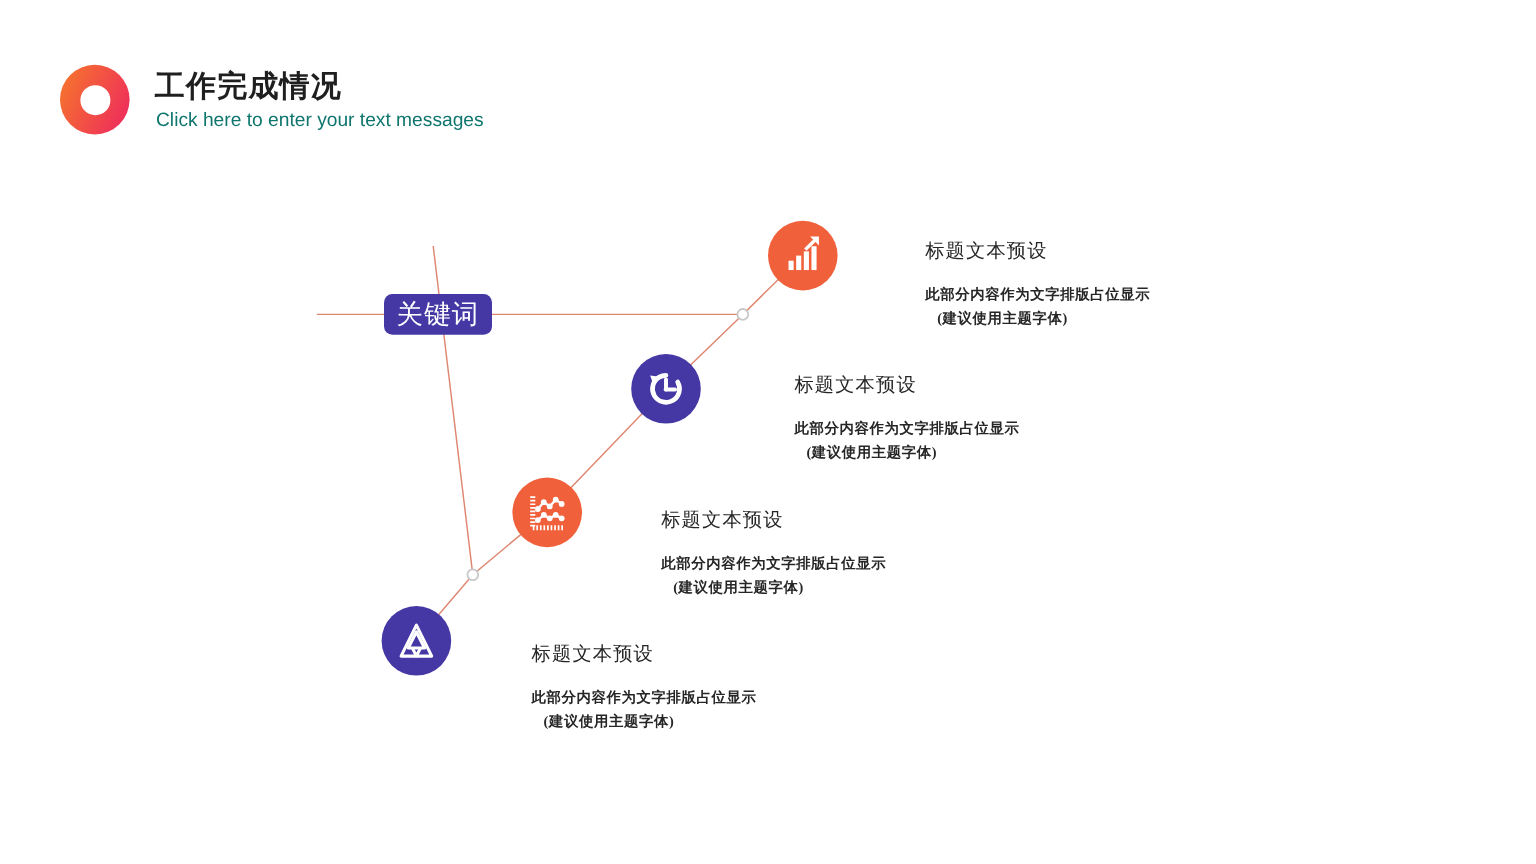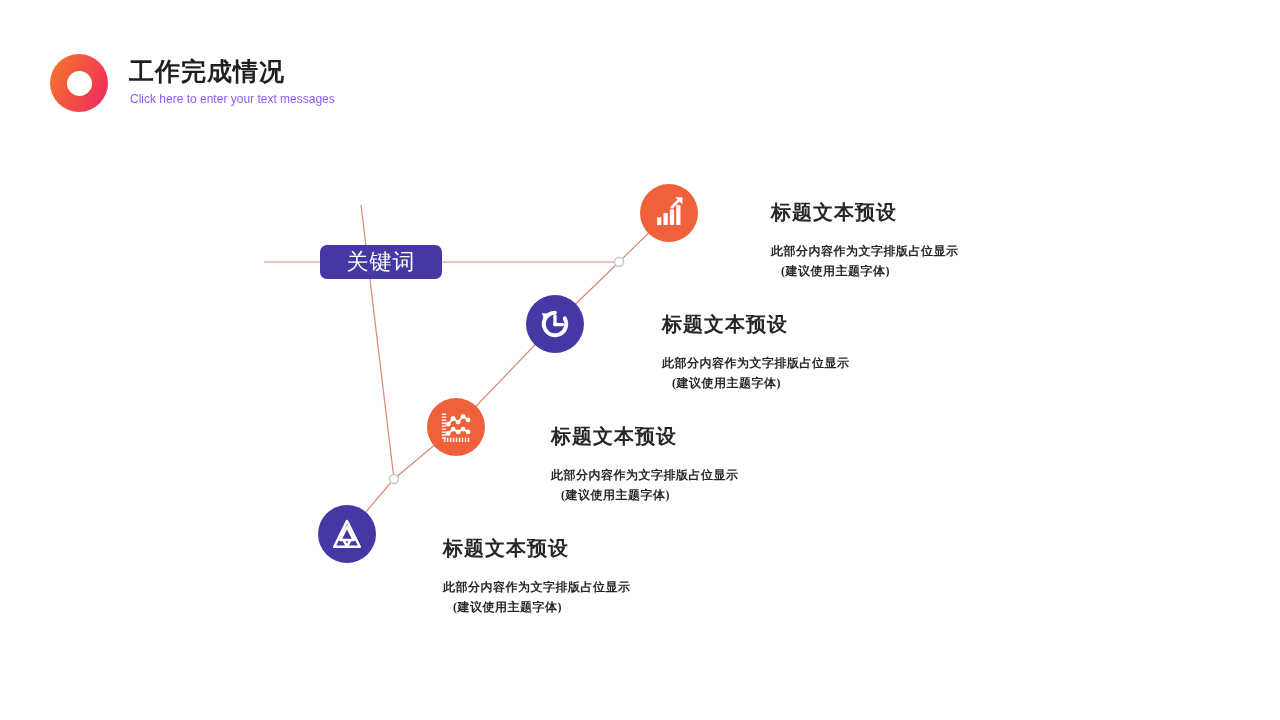--- a/index.html
+++ b/index.html
@@ -35,37 +35,37 @@
     position: absolute;
     left: 129px; top: 55px;
     font-size: 25px;
     font-weight: 700;
     color: #1f1f1f;
     letter-spacing: 1px;
   }
   .page-subtitle {
     position: absolute;
     left: 130px; top: 92px;
-    font-size: 12px;
-    color: #8b5cf6;
+    font-size: 16px;
+    color: #0f766e;
   }
 
   
   .connectors {
     position: absolute;
     left: 0; top: 0;
     width: 1280px; height: 720px;
     pointer-events: none;
   }
 
   
   .keyword {
     position: absolute;
     left: 320px; top: 245px;
-    width: 122px; height: 34px;
+    width: 90px; height: 34px;
     background: #4538a4;
     border-radius: 7px;
     color: #ffffff;
     font-size: 22px;
     font-weight: 500;
     display: flex;
     align-items: center;
     justify-content: center;
     letter-spacing: 1px;
   }
@@ -79,22 +79,22 @@
     align-items: center;
     justify-content: center;
   }
   .node.orange { background: #f0603b; }
   .node.purple { background: #4538a4; }
   .node svg { display: block; }
 
   
   .step-text { position: absolute; color: #262626; }
   .step-title {
-    font-size: 20px;
-    font-weight: 700;
+    font-size: 16px;
+    font-weight: 400;
     letter-spacing: 1px;
     margin-bottom: 15px;
   }
   .step-body {
     font-size: 12px;
     font-weight: 700;
     line-height: 20px;
     letter-spacing: 0.5px;
   }
   .step-body .line2 { padding-left: 10px; font-family: Liberation Serif, serif; }

